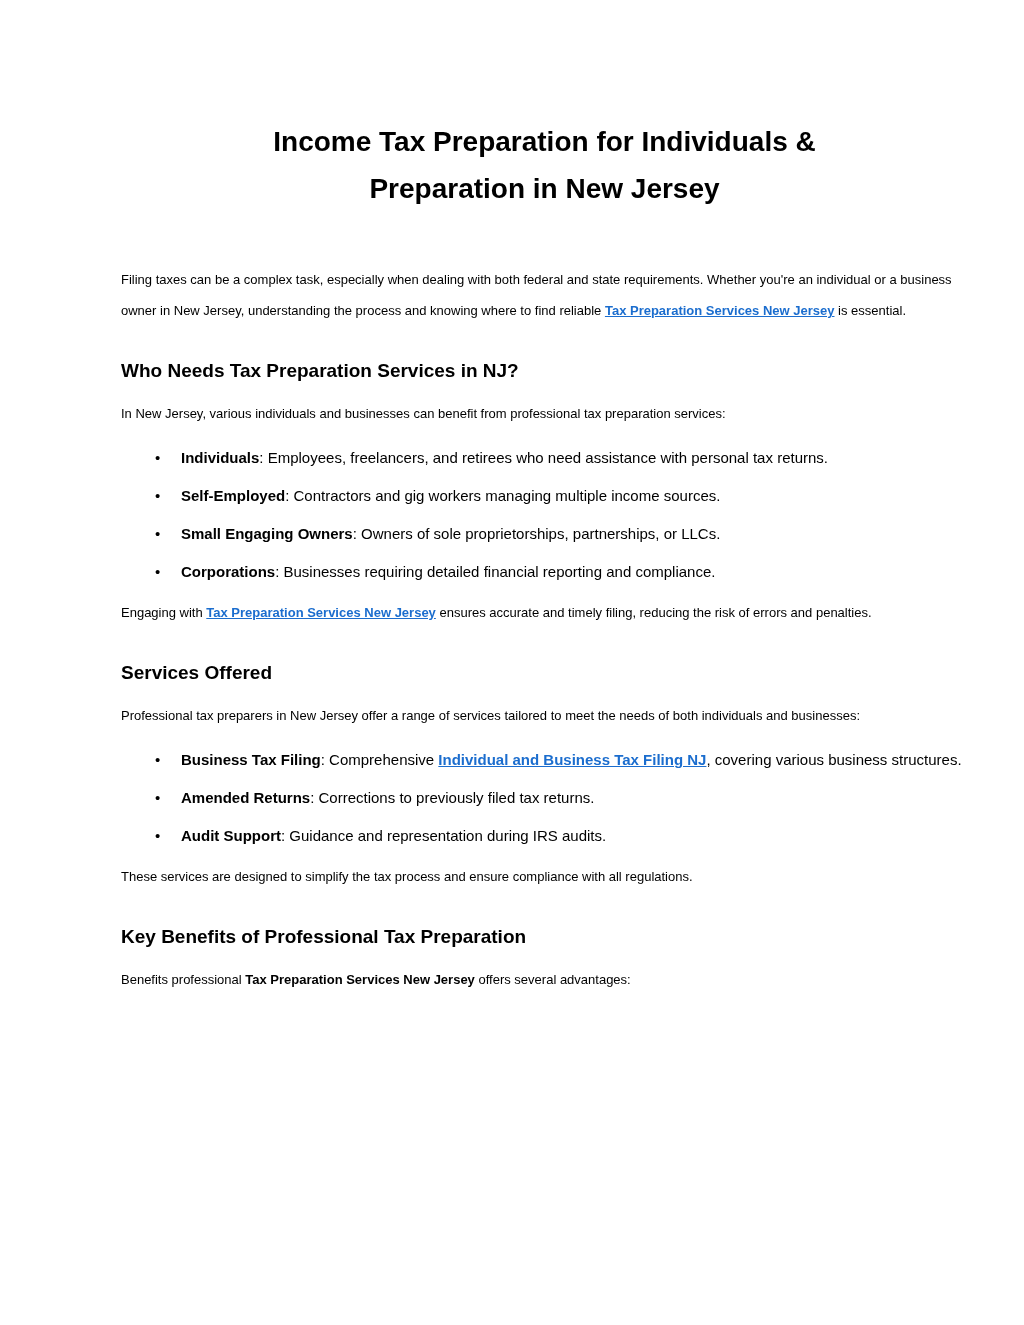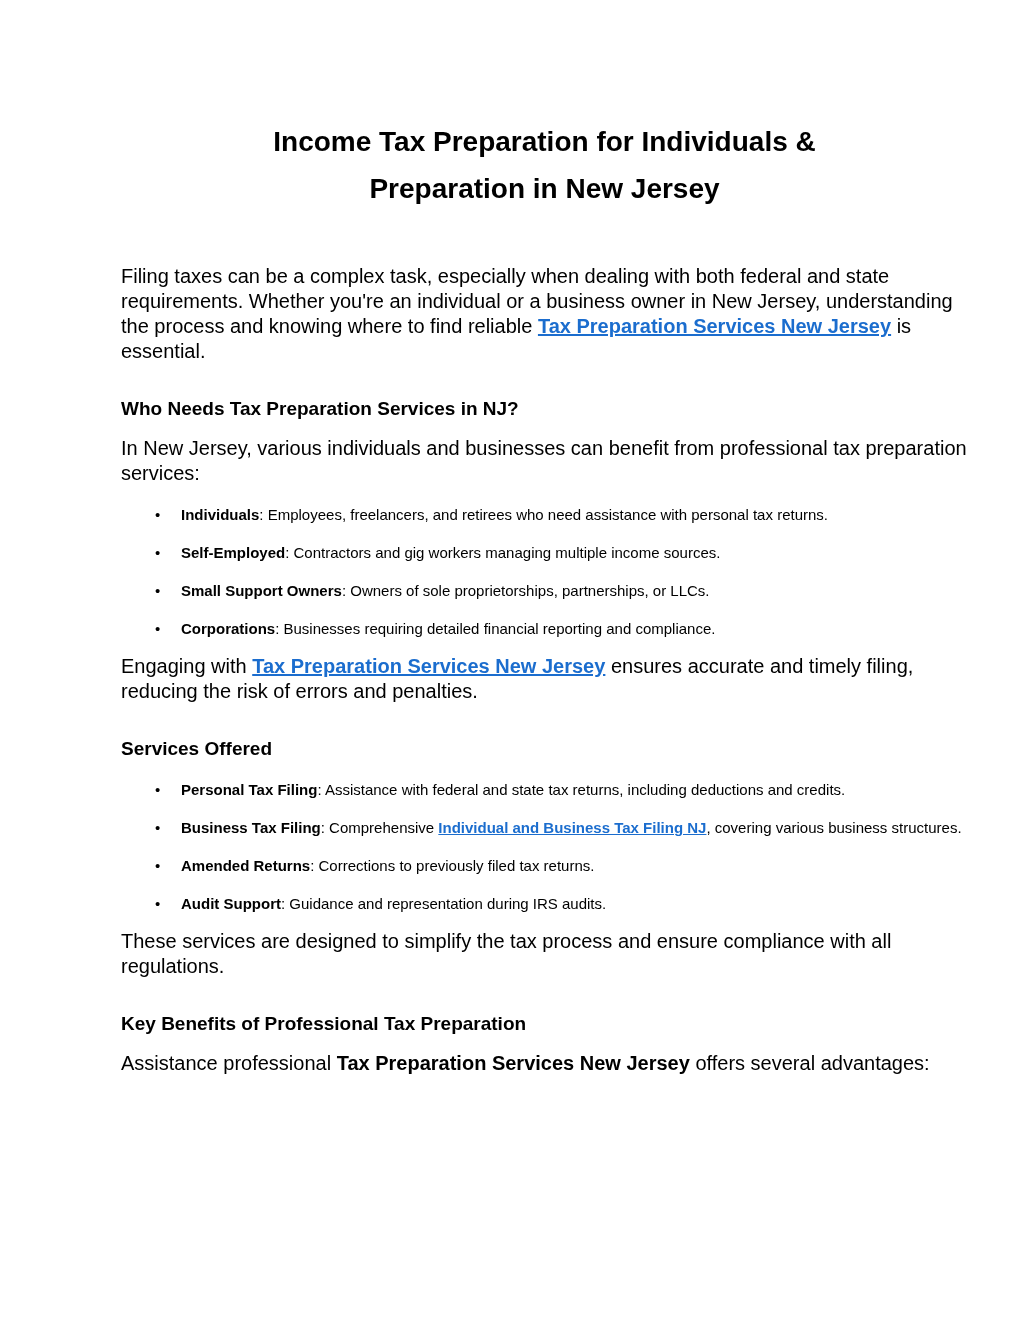--- a/index.html
+++ b/index.html
@@ -24,22 +24,22 @@
   }
   h1 .title-line { display: block; }
   h2 {
     font-size: 19px;
     line-height: 25px;
     font-weight: 700;
     margin: 32px 0 15px 0;
     color: #000000;
   }
   p {
-    font-size: 20px;
-    line-height: 25px;
+    font-size: 13px;
+    line-height: 31px;
     margin: 0 0 15px 0;
   }
   ul {
     list-style: none;
     margin: 16px 0 2px 0;
     padding: 0 0 0 60px;
     font-size: 15px;
     line-height: 25px;
   }
   li {
@@ -73,36 +73,36 @@
 
   <p><span>Filing taxes can be a complex task, especially when dealing with both federal and state requirements. Whether you're an individual or a business owner in New Jersey, understanding the process and knowing where to find reliable </span><a class="doclink">Tax Preparation Services New Jersey</a><span> is essential.</span></p>
 
   <h2>Who Needs Tax Preparation Services in NJ?</h2>
 
   <p>In New Jersey, various individuals and businesses can benefit from professional tax preparation services:</p>
 
   <ul>
     <li><span class="term">Individuals</span><span>: Employees, freelancers, and retirees who need assistance with personal tax returns.</span></li>
     <li><span class="term">Self-Employed</span><span>: Contractors and gig workers managing multiple income sources.</span></li>
-    <li><span class="term">Small Support Owners</span><span>: Owners of sole proprietorships, partnerships, or LLCs.</span></li>
+    <li><span class="term">Small Engaging Owners</span><span>: Owners of sole proprietorships, partnerships, or LLCs.</span></li>
     <li><span class="term">Corporations</span><span>: Businesses requiring detailed financial reporting and compliance.</span></li>
   </ul>
 
   <p><span>Engaging with </span><a class="doclink">Tax Preparation Services New Jersey</a><span> ensures accurate and timely filing, reducing the risk of errors and penalties.</span></p>
 
   <h2>Services Offered</h2>
 
+  <p>Professional tax preparers in New Jersey offer a range of services tailored to meet the needs of both individuals and businesses:</p>
 
   <ul>
-    <li><span class="term">Personal Tax Filing</span><span>: Assistance with federal and state tax returns, including deductions and credits.</span></li>
     <li><span class="term">Business Tax Filing</span><span>: Comprehensive </span><a class="doclink">Individual and Business Tax Filing NJ</a><span>, covering various business structures.</span></li>
     <li><span class="term">Amended Returns</span><span>: Corrections to previously filed tax returns.</span></li>
     <li><span class="term">Audit Support</span><span>: Guidance and representation during IRS audits.</span></li>
   </ul>
 
   <p>These services are designed to simplify the tax process and ensure compliance with all regulations.</p>
 
   <h2>Key Benefits of Professional Tax Preparation</h2>
 
-  <p><span>Assistance professional </span><span class="bold">Tax Preparation Services New Jersey</span><span> offers several advantages:</span></p>
+  <p><span>Benefits professional </span><span class="bold">Tax Preparation Services New Jersey</span><span> offers several advantages:</span></p>
 
 
 </div>
 
 </body></html>

